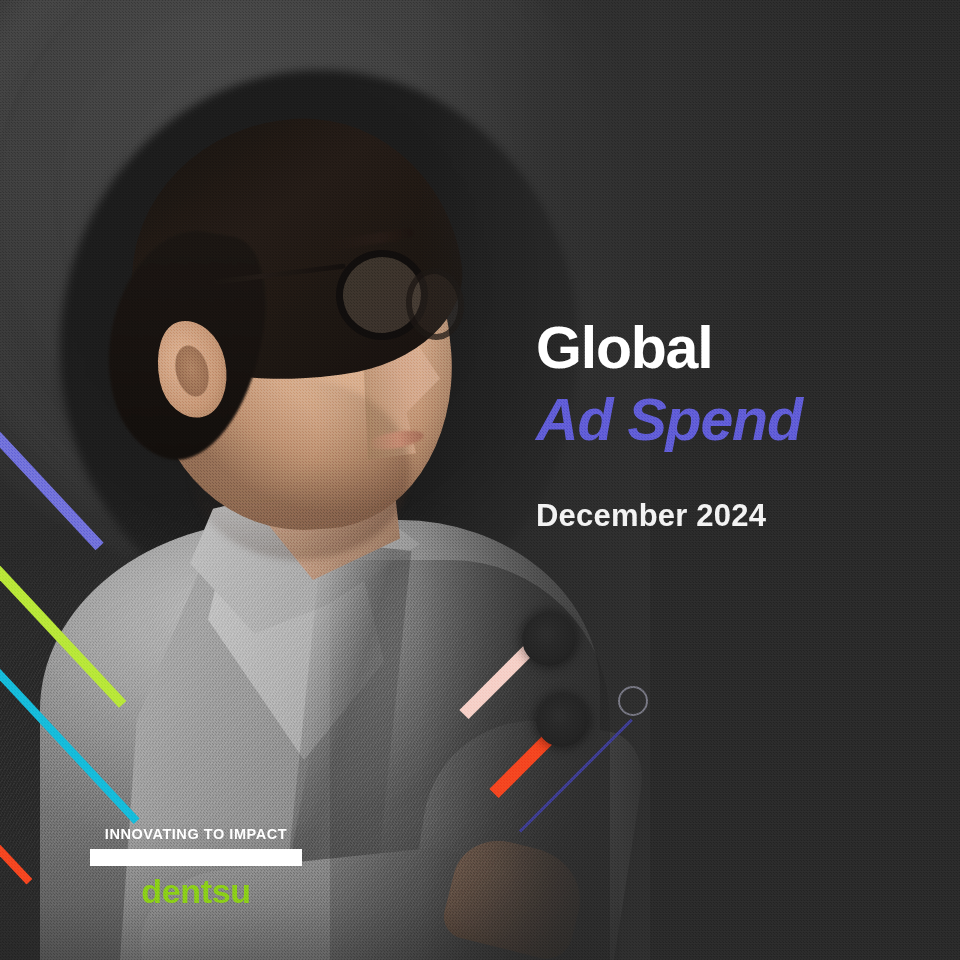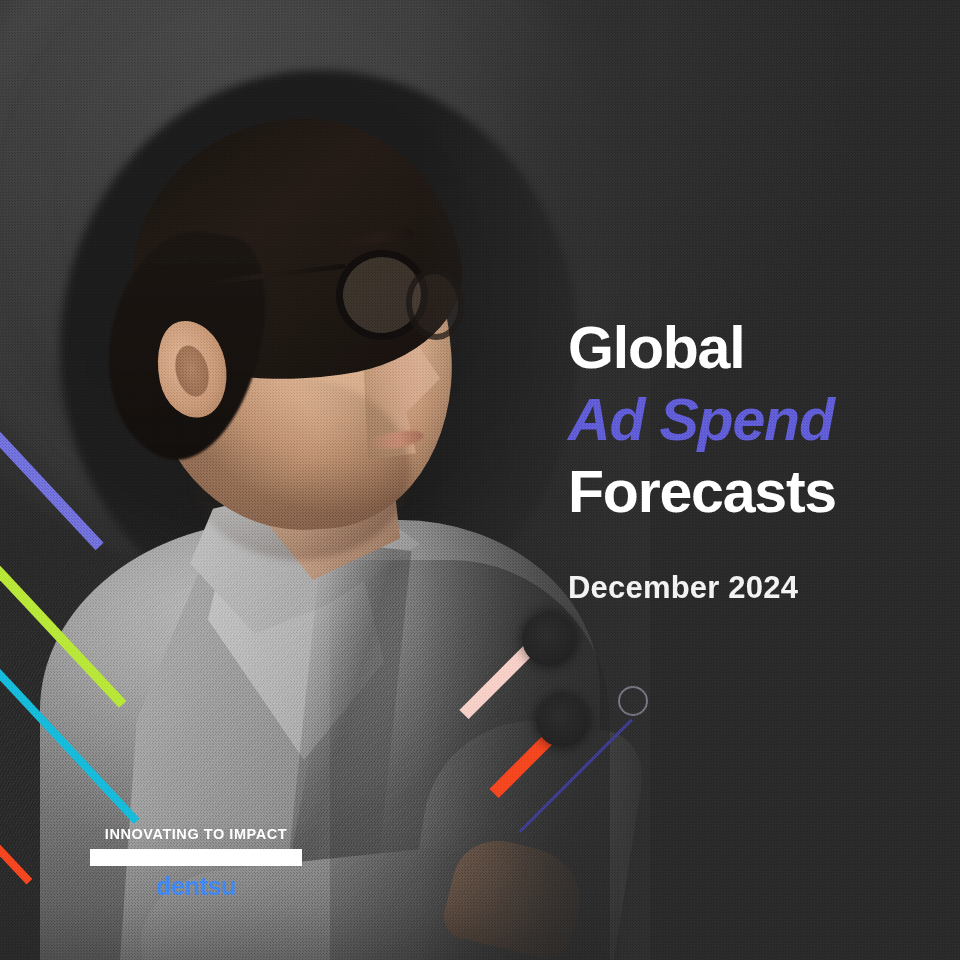--- a/index.html
+++ b/index.html
@@ -284,21 +284,21 @@
   .dot-ring {
     position:absolute;
     border-radius:50%;
     border:2px solid #6f6f7a;
     background:transparent;
   }
 
   
   .titleblock {
     position:absolute;
-    left:568px; top:312px;
+    left:536px; top:312px;
     width:380px;
   }
   .t-line {
     font-size:59px;
     line-height:72px;
     font-weight:700;
     letter-spacing:-1.2px;
     color:#ffffff;
     white-space:nowrap;
   }
@@ -325,24 +325,24 @@
     letter-spacing:.55px;
     color:#ffffff;
     white-space:nowrap;
   }
   .logo-bar {
     margin:7px 0 6px 0;
     width:212px; height:17px;
     background:#ffffff;
   }
   .logo-word {
-    font-size:25px;
+    font-size:34px;
     font-weight:700;
     letter-spacing:-.3px;
-    color:#3b82f6;
+    color:#84cc16;
   }
   .grain {
     position:absolute; inset:0;
     pointer-events:none;
     opacity:.13;
     background-image:
       repeating-conic-gradient(from 0deg at 50% 50%, rgba(255,255,255,.8) 0deg 1deg, rgba(0,0,0,.8) 1deg 2deg);
     background-size:3px 3px;
     mix-blend-mode:overlay;
   }
@@ -396,21 +396,20 @@
       <div class="stroke" style="left: 494px; top: 787px; width: 112px; height: 13px; background: rgb(244, 66, 30); transform: rotate(-45deg);"></div>
       <div class="stroke" style="left: 520px; top: 830px; width: 158px; height: 3px; background: rgb(59, 58, 140); transform: rotate(-45deg);"></div>
       <div class="dot-filled" style="left: 522px; top: 612px; width: 54px; height: 54px;"></div>
       <div class="dot-filled" style="left: 536px; top: 695px; width: 52px; height: 52px;"></div>
       <div class="dot-ring" style="left: 618px; top: 686px; width: 30px; height: 30px; border-color: rgb(111, 111, 122);"></div>
     </div>
 
   <div class="titleblock">
     <div class="t-line" style="color: rgb(255, 255, 255);">Global</div>
     <div class="t-line accent" style="color: rgb(91, 88, 212);">Ad Spend</div>
-    <div class="t-line" style="color: rgb(255, 255, 255);">Forecasts</div>
     <div class="subtitle">December 2024</div>
   </div>
 
   <div class="logo">
     <div class="logo-tag">INNOVATING TO IMPACT</div>
     <div class="logo-bar" style="background: rgb(255, 255, 255);"></div>
     <div class="logo-word">dentsu</div>
   </div>
 
   <div class="grain"></div>

